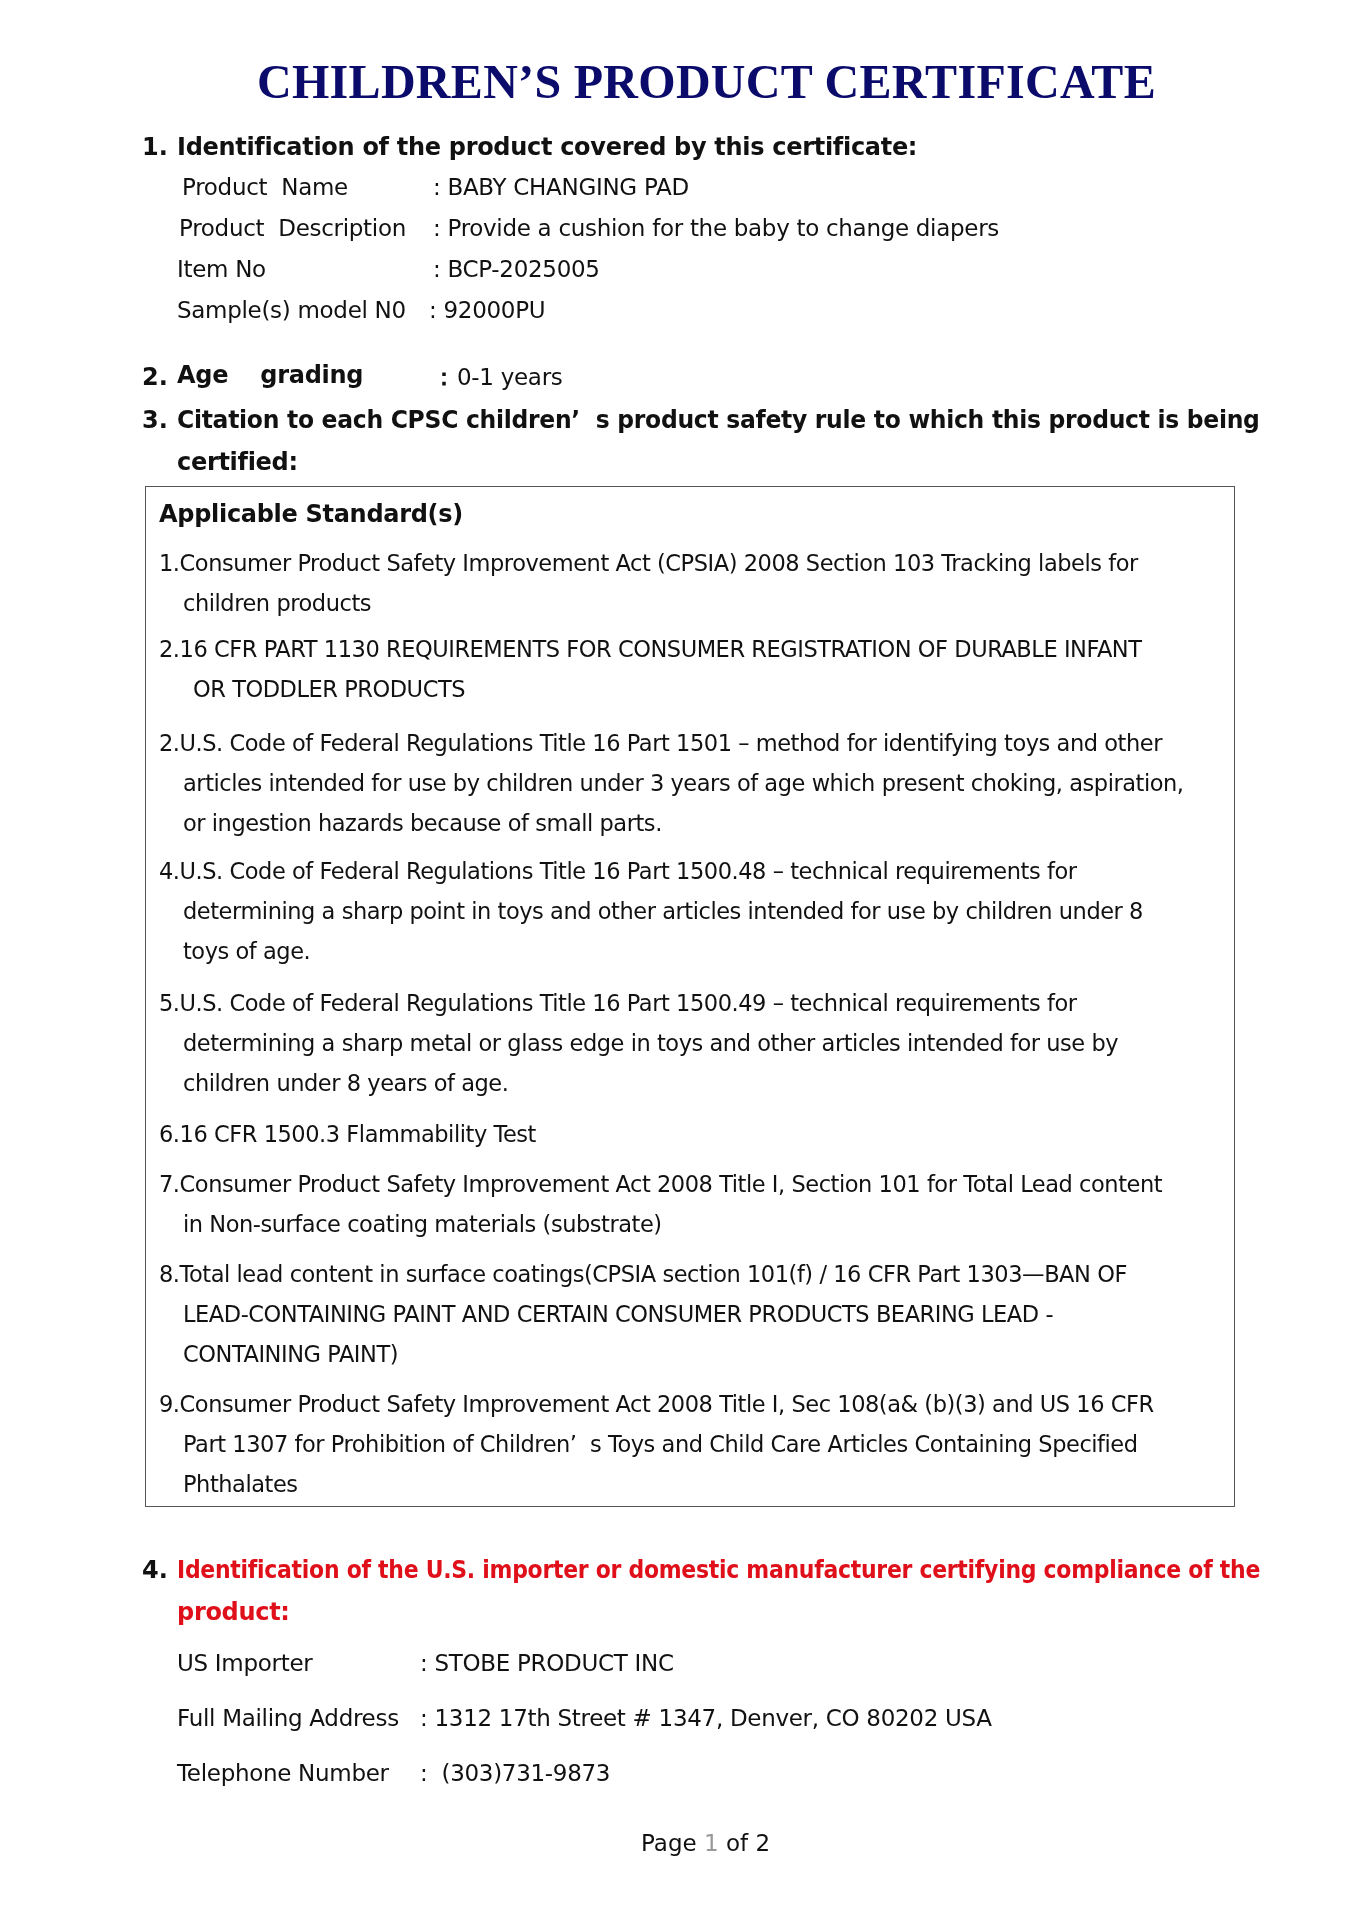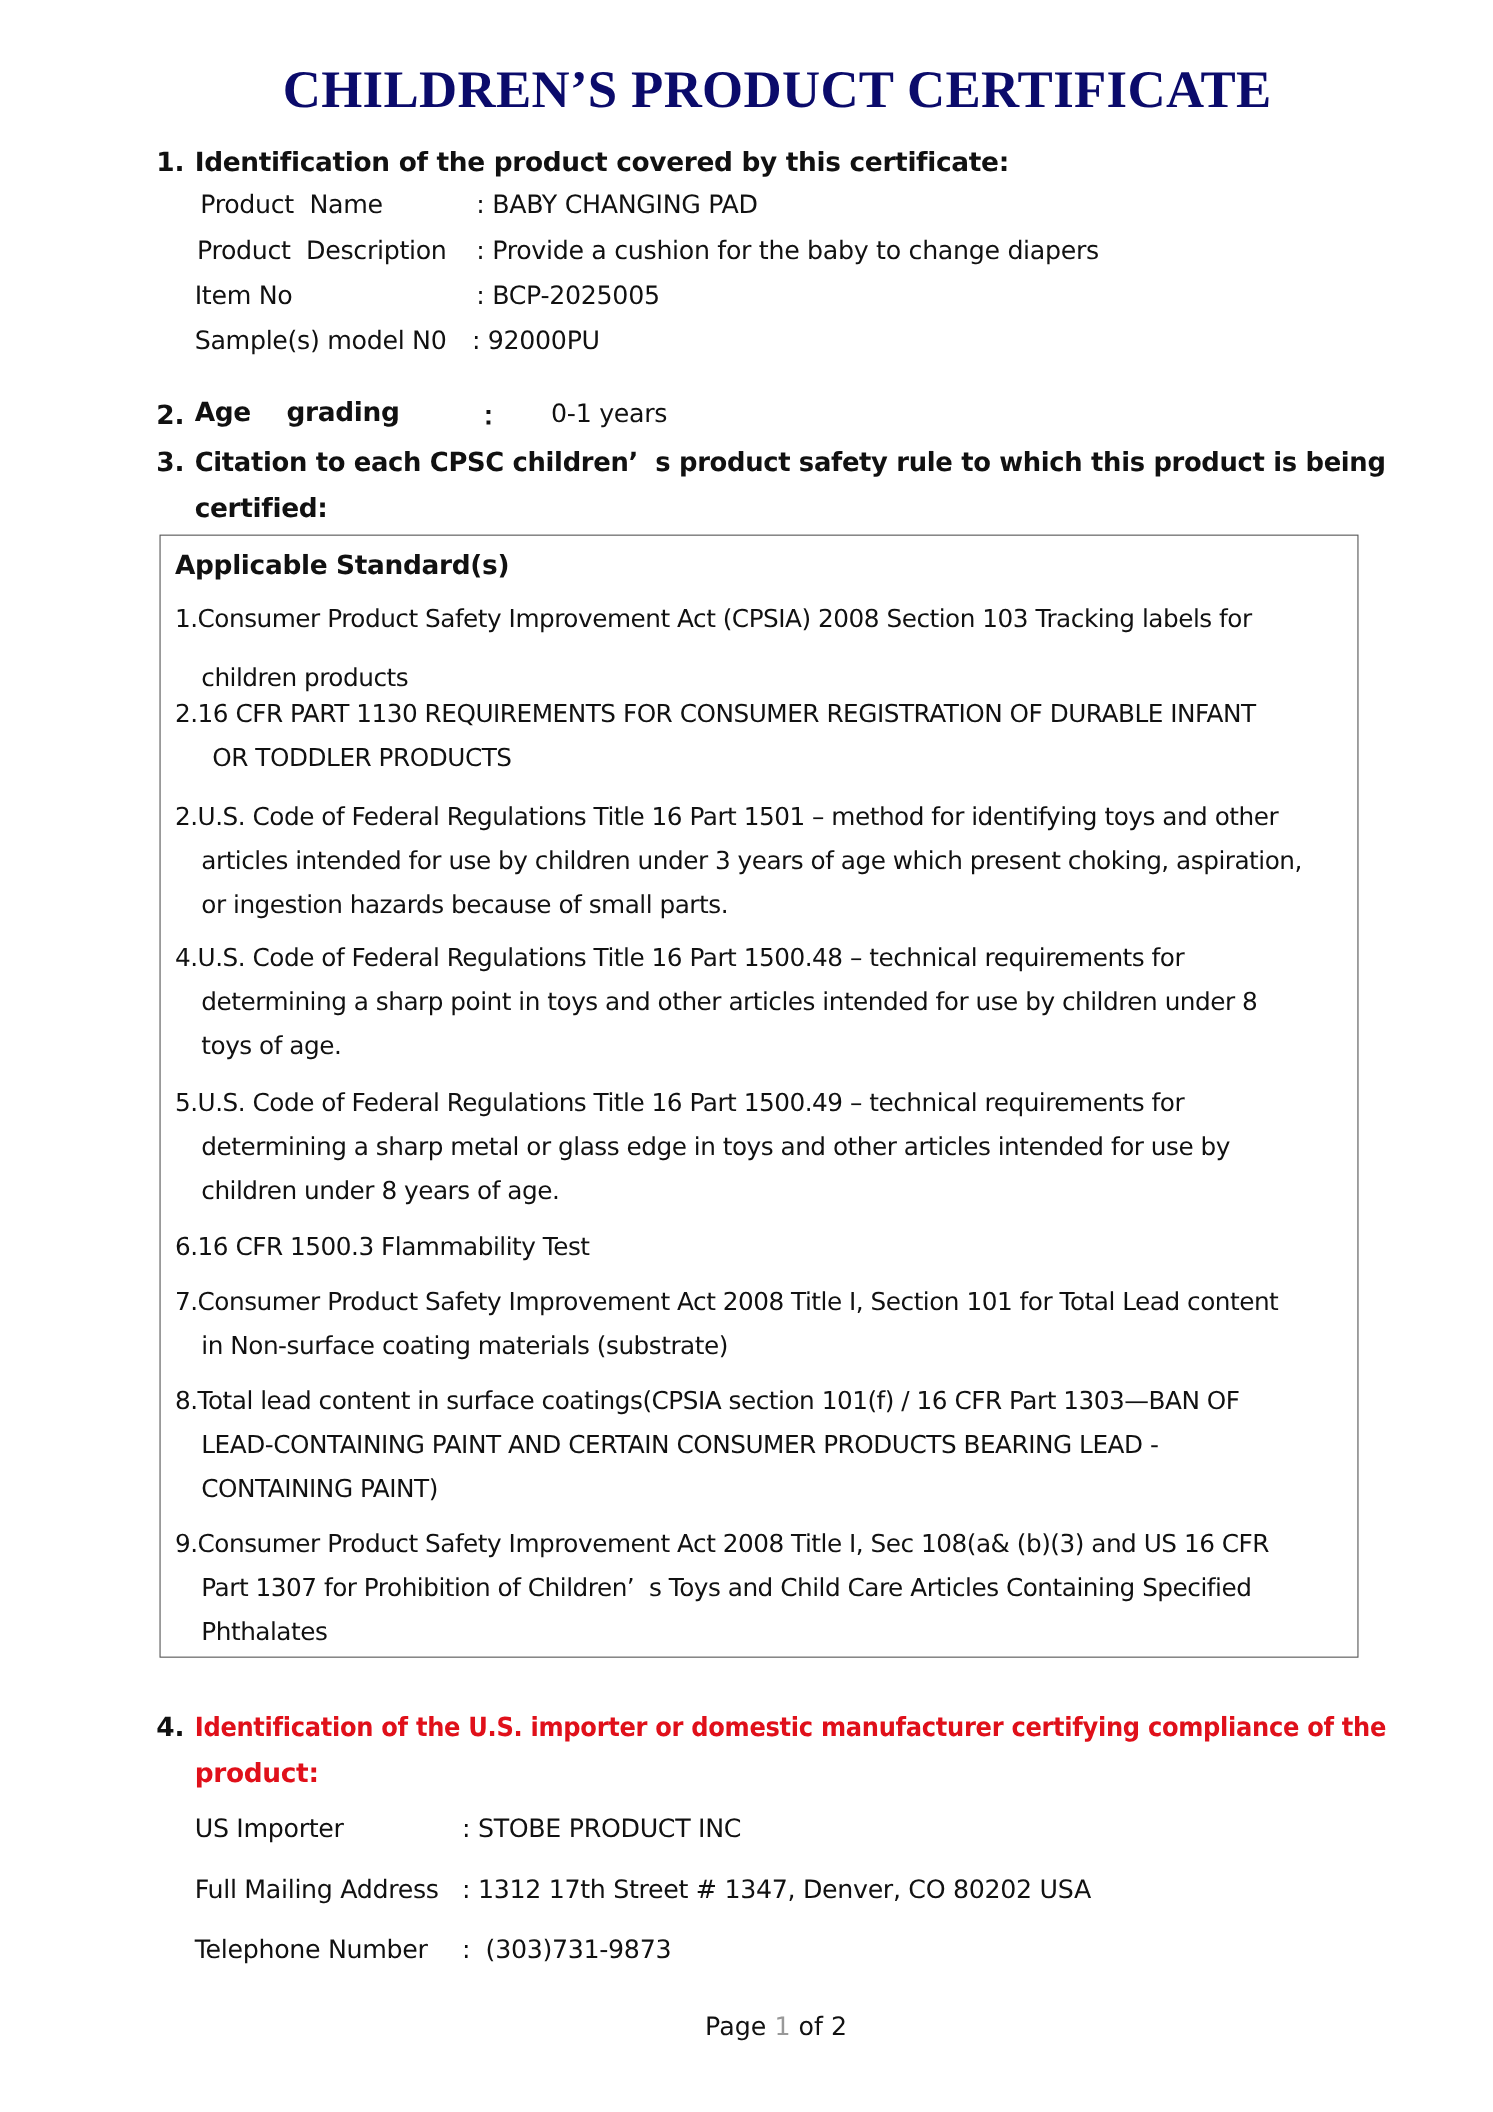--- a/index.html
+++ b/index.html
@@ -38,35 +38,35 @@
   <div class="abs t" style="left:433px; top:258px;">: BCP-2025005</div>
 
   <div class="abs t" style="left:177px; top:299px;">Sample(s) model N0</div>
   <div class="abs t" style="left:429px; top:299px;">: 92000PU</div>
 </div>
 
 <div>
   <div class="abs num" style="left:142px; top:365px;">2.</div>
   <div class="abs h" style="left:177px; top:363px;">Age    grading</div>
   <div class="abs h" style="left:432px; top:365px;">：</div>
-  <div class="abs t" style="left:457px; top:366px;margin-left:44px;">0-1 years</div>
+  <div class="abs t" style="left:457px; top:366px;">0-1 years</div>
 </div>
 
 <div>
   <div class="abs num" style="left:142px; top:408px;">3.</div>
   <div class="abs h" style="left: 177px; top: 408px; transform-origin: left top; transform: scaleX(0.978);">Citation to each CPSC children’  s product safety rule to which this product is being</div>
   <div class="abs h" style="left:177px; top:450px;">certified:</div>
 </div>
 
 <div class="box"></div>
 <div class="abs h" style="left:159px; top:502px;">Applicable Standard(s)</div>
 
 <div id="standards">
     <div class="abs box-t" style="left: 159px; top: 552px;">1.Consumer Product Safety Improvement Act (CPSIA) 2008 Section 103 Tracking labels for</div>
-    <div class="abs box-t" style="left: 183px; top: 606px;">children products</div>
+    <div class="abs box-t" style="left: 183px; top: 592px;">children products</div>
     <div class="abs box-t" style="left: 159px; top: 638px;">2.16 CFR PART 1130 REQUIREMENTS FOR CONSUMER REGISTRATION OF DURABLE INFANT</div>
     <div class="abs box-t" style="left: 193px; top: 678px;">OR TODDLER PRODUCTS</div>
     <div class="abs box-t" style="left: 159px; top: 732px;">2.U.S. Code of Federal Regulations Title 16 Part 1501 – method for identifying toys and other</div>
     <div class="abs box-t" style="left: 183px; top: 772px;">articles intended for use by children under 3 years of age which present choking, aspiration,</div>
     <div class="abs box-t" style="left: 183px; top: 812px;">or ingestion hazards because of small parts.</div>
     <div class="abs box-t" style="left: 159px; top: 860px;">4.U.S. Code of Federal Regulations Title 16 Part 1500.48 – technical requirements for</div>
     <div class="abs box-t" style="left: 183px; top: 900px;">determining a sharp point in toys and other articles intended for use by children under 8</div>
     <div class="abs box-t" style="left: 183px; top: 940px;">toys of age.</div>
     <div class="abs box-t" style="left: 159px; top: 992px;">5.U.S. Code of Federal Regulations Title 16 Part 1500.49 – technical requirements for</div>
     <div class="abs box-t" style="left: 183px; top: 1032px;">determining a sharp metal or glass edge in toys and other articles intended for use by</div>

